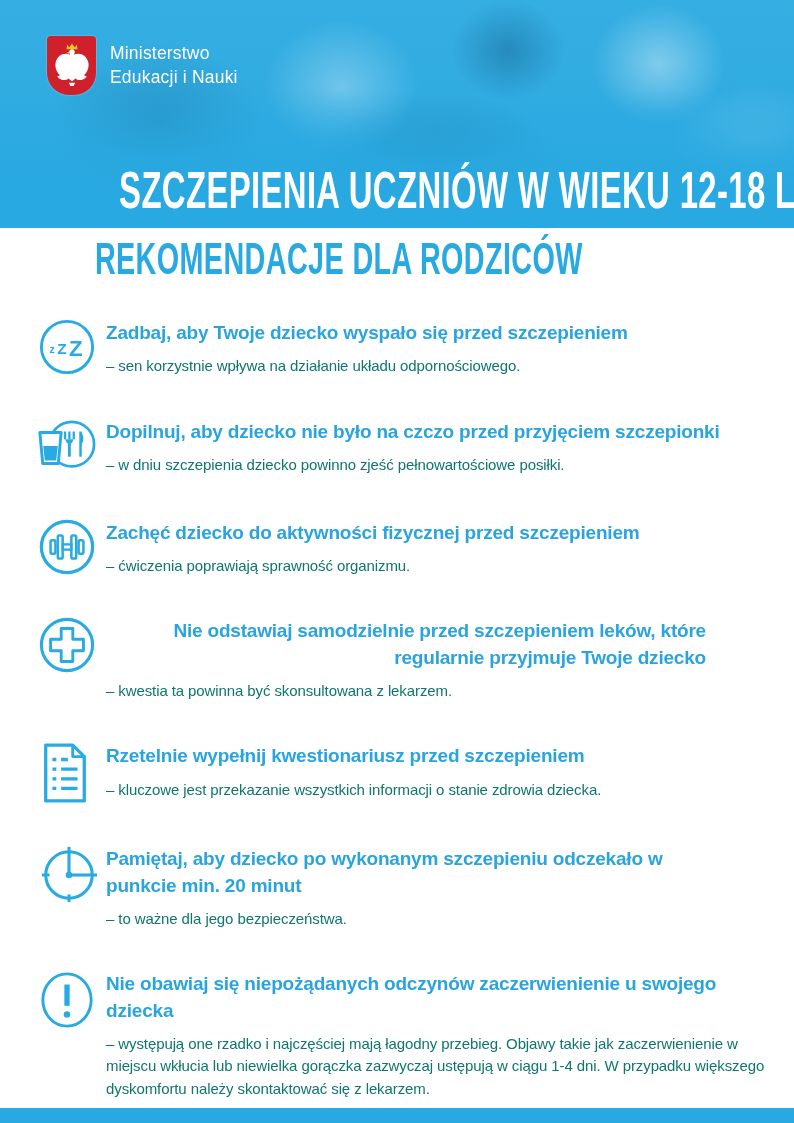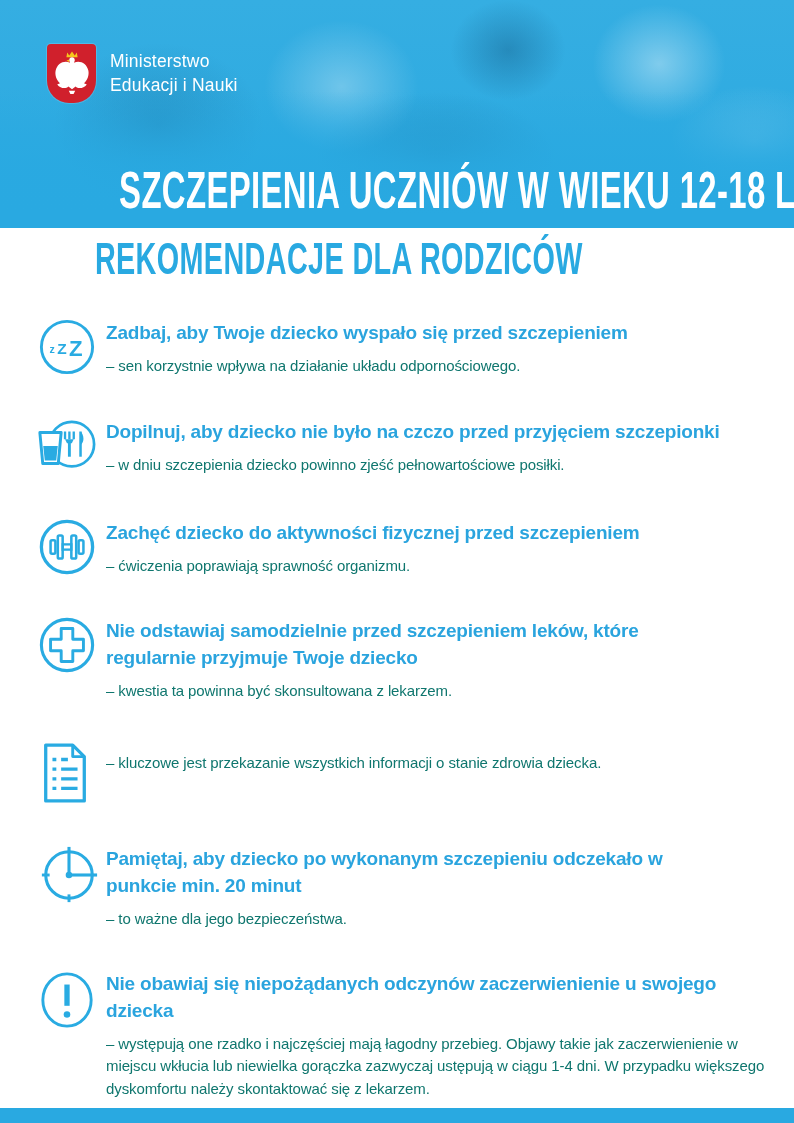--- a/index.html
+++ b/index.html
@@ -35,21 +35,21 @@
       radial-gradient(ellipse 120px 80px at 95% 62%, rgba(255,255,255,0.20), transparent 70%),
       linear-gradient(180deg, #35aee2 0%, #2fabe1 55%, #29a9e1 100%);
   }
   .hero-fade {
     position: absolute;
     inset: 0;
     background: linear-gradient(180deg, rgba(41,169,225,0) 40%, rgba(41,169,225,0.85) 72%, #29a9e1 95%);
   }
   .brand {
     position: absolute;
-    top: 44px;
+    top: 36px;
     left: 47px;
     display: flex;
     align-items: center;
     gap: 14px;
   }
   .shield {
     width: 49px;
     height: 59px;
     background: #d0202c;
     border-radius: 4px 4px 45% 45% / 4px 4px 38% 38%;
@@ -124,21 +124,21 @@
     letter-spacing: -0.2px;
   }
   .item-desc {
     margin-top: 9px;
     color: #0f766e;
     font-size: 15px;
     font-weight: 400;
     line-height: 1.5;
     letter-spacing: -0.1px;
   }
-  .w4 { max-width: 600px; }
+  .w4 { max-width: 600px; text-align: right; }
   .w6 { max-width: 560px; }
   .w7 { max-width: 645px; }
   .d7 { max-width: 672px; }
 
   
   .footer-band {
     position: absolute;
     left: 0;
     bottom: 0;
     width: 100%;
@@ -263,20 +263,21 @@
         <svg width="54" height="64" viewBox="0 0 56 66">
           <path d="M8 4 h28 l12 12 v46 h-40 z" fill="none" stroke="#29abe2" stroke-width="3.4" stroke-linejoin="round"></path>
           <path d="M36 4 v12 h12" fill="none" stroke="#29abe2" stroke-width="3" stroke-linejoin="round"></path>
           <path d="M15 19 h4 M24 19 h7" stroke="#29abe2" stroke-width="3.4"></path>
           <path d="M15 29 h4 M24 29 h17" stroke="#29abe2" stroke-width="3.4"></path>
           <path d="M15 39 h4 M24 39 h17" stroke="#29abe2" stroke-width="3.4"></path>
           <path d="M15 49 h4 M24 49 h17" stroke="#29abe2" stroke-width="3.4"></path>
         </svg>
       </div>
       <div class="texts">
+        <h3 class="item-title">Rzetelnie wypełnij kwestionariusz przed szczepieniem</h3>
         <p class="item-desc">– kluczowe jest przekazanie wszystkich informacji o stanie zdrowia dziecka.</p>
       </div>
     </section>
 
     <section class="item">
       <div class="icon-wrap">
         <svg width="62" height="62" viewBox="0 0 64 64">
           <circle cx="32" cy="32" r="24" fill="none" stroke="#29abe2" stroke-width="3.2"></circle>
           <path d="M32 32 V3" stroke="#29abe2" stroke-width="3.2"></path>
           <path d="M32 32 H61" stroke="#29abe2" stroke-width="3.2"></path>

